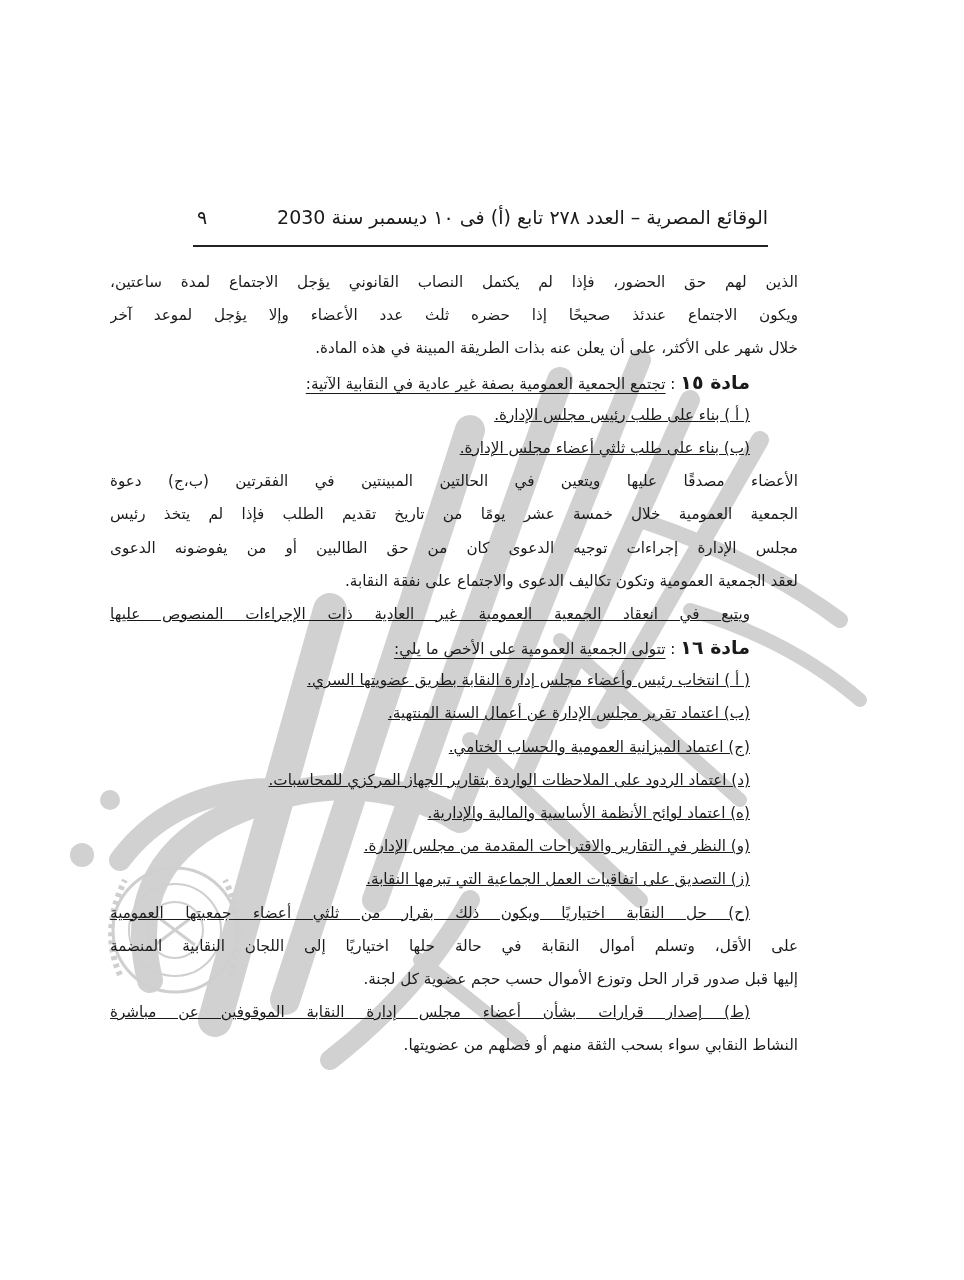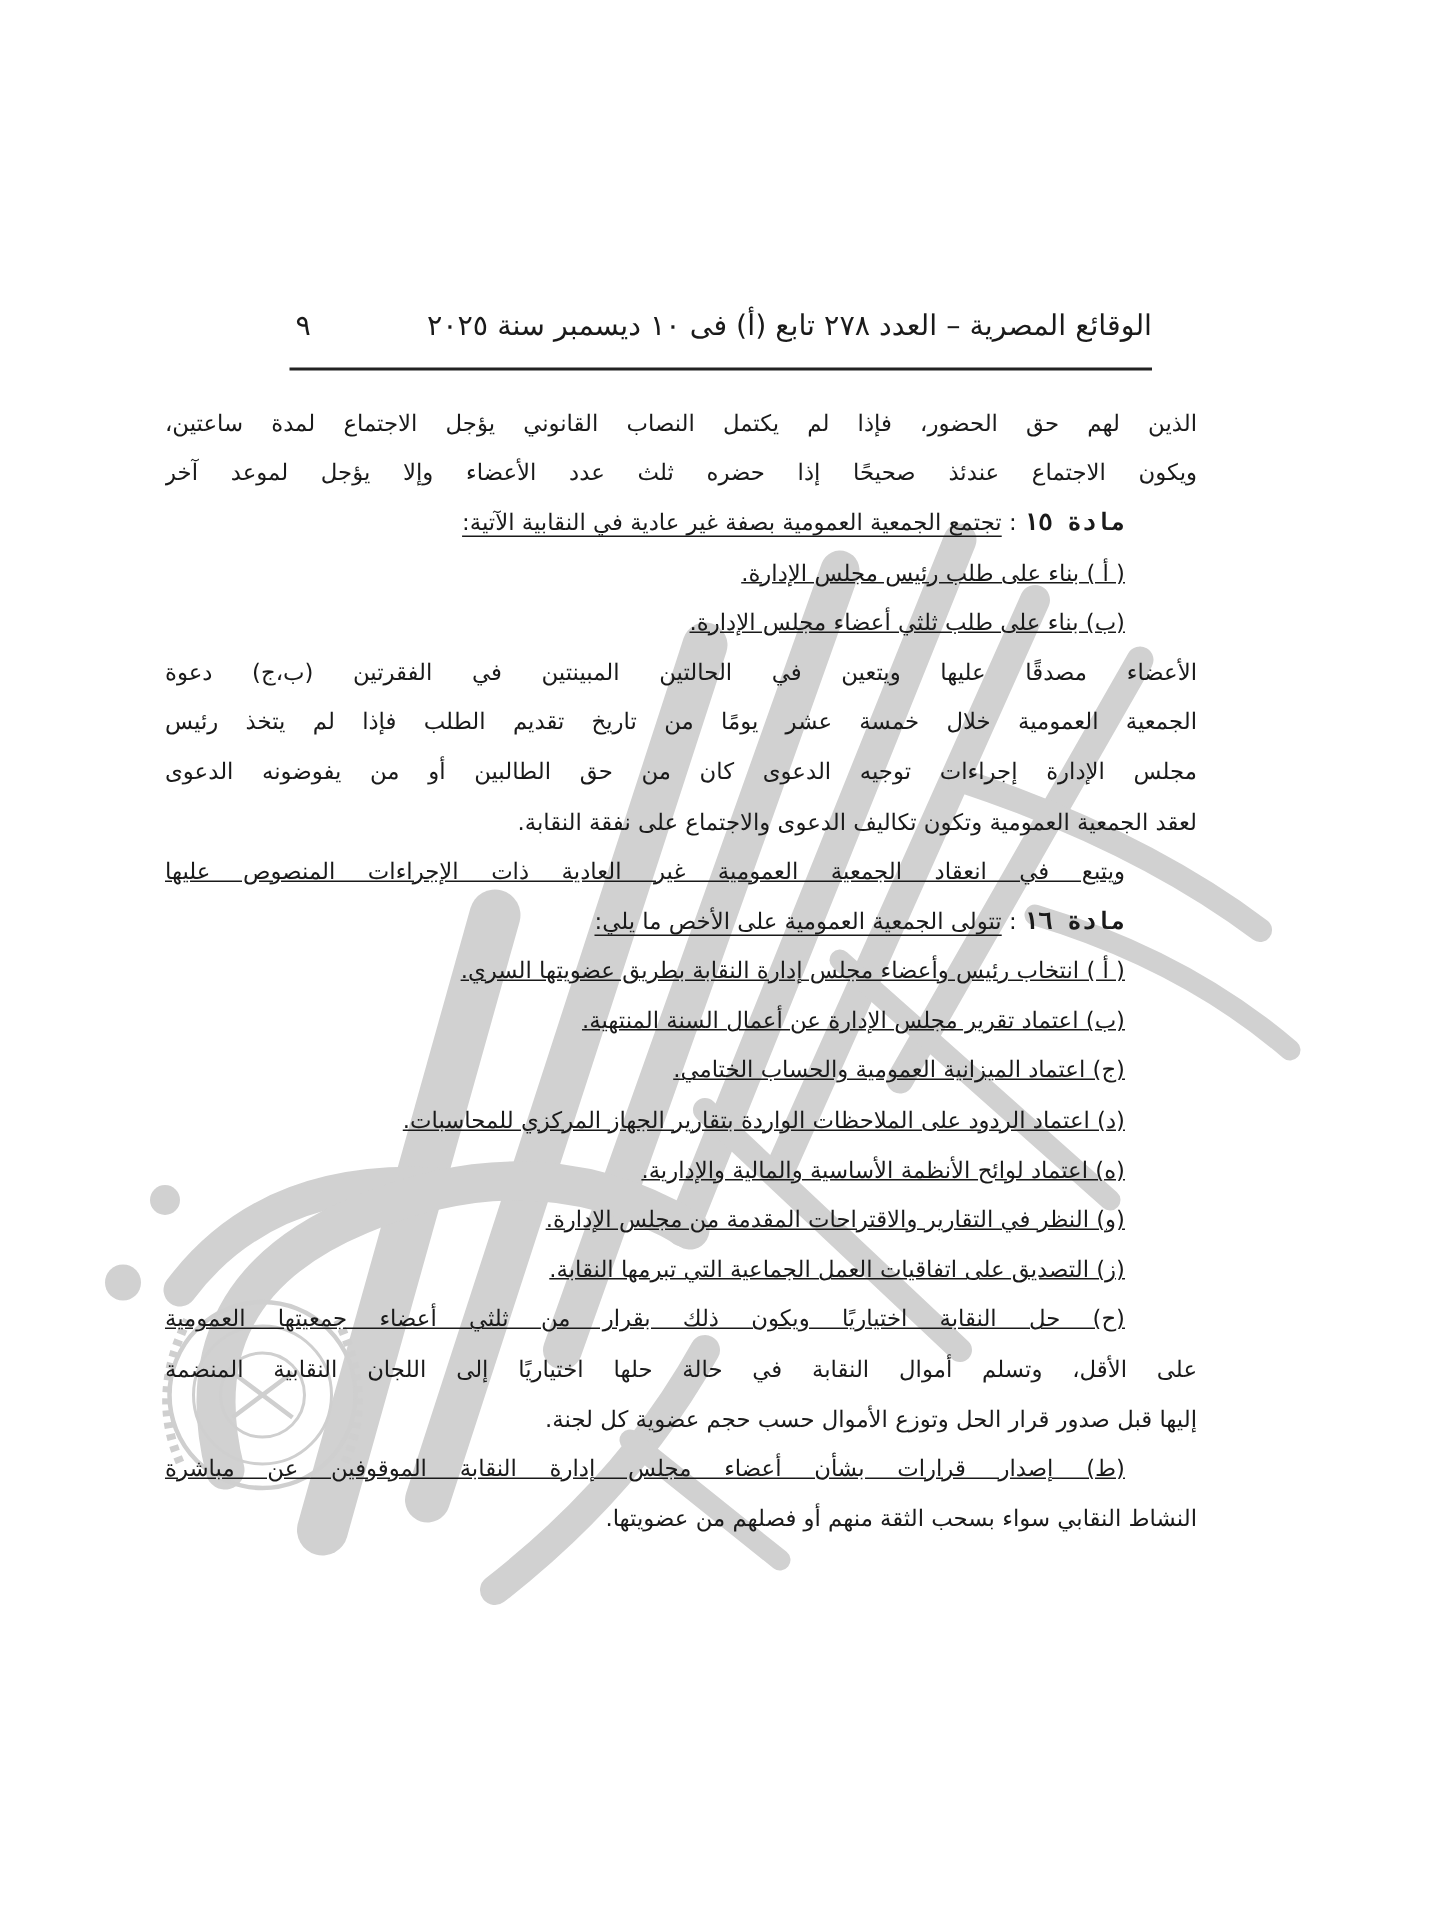--- a/index.html
+++ b/index.html
@@ -18,21 +18,21 @@
   .header .page-no { font-size:19px; padding-left:4px; }
   .rule { position:absolute; left:193px; width:575px; top:245px; height:2px; background:#222; z-index:2; }
   .body-text {
     position:absolute; left:110px; width:688px; top:266px; z-index:2;
     font-size:15.2px; line-height:33.2px; text-align:justify; text-align-last:right;
   }
   .line { display:block; white-space:nowrap; height:33.2px; overflow:visible; }
   .line.full { text-align:justify; text-align-last:justify; white-space:normal; height:33.2px; overflow:hidden; }
   .indent { padding-right:48px; }
   .item { padding-right:48px;text-decoration:underline; }
-  .art-label { font-weight:bold; font-size:16px;font-family:Liberation Mono, monospace; }
+  .art-label { font-weight:bold; font-size:19px; }
   .art-title { text-decoration:underline; text-underline-offset:4px; }
 </style>
 </head>
 <body>
 
 <div class="page">
 
   <svg class="watermark" viewBox="0 0 964 1280" xmlns="http://www.w3.org/2000/svg">
     <g fill="none" stroke="#c9c9c9" stroke-linecap="round" opacity="0.85">
 
@@ -58,30 +58,31 @@
       <circle cx="175" cy="930" r="62" stroke-width="3"></circle>
       <circle cx="175" cy="930" r="46" stroke-width="2"></circle>
       <circle cx="175" cy="930" r="28" stroke-width="2"></circle>
       <path d="M120 975 Q100 930 125 880" stroke-width="6" stroke-dasharray="4 4"></path>
       <path d="M230 975 Q250 930 225 880" stroke-width="6" stroke-dasharray="4 4"></path>
       <path d="M155 915 L195 945 M195 915 L155 945" stroke-width="3"></path>
     </g>
   </svg>
 
   <div class="header">
-    <span class="title">الوقائع المصرية – العدد ٢٧٨ تابع (أ) فى ١٠ ديسمبر سنة ٢٠٢٥</span>
+    <span class="title">الوقائع المصرية – العدد ٢٧٨ تابع (أ) فى ١٠ ديسمبر سنة 2030</span>
     <span class="page-no">٩</span>
   </div>
   <div class="rule"></div>
 
   <div class="body-text">
 
     <div>
       <span class="line full">الذين لهم حق الحضور، فإذا لم يكتمل النصاب القانوني يؤجل الاجتماع لمدة ساعتين،</span>
       <span class="line full">ويكون الاجتماع عندئذ صحيحًا إذا حضره ثلث عدد الأعضاء وإلا يؤجل لموعد آخر</span>
+      <span class="line">خلال شهر على الأكثر، على أن يعلن عنه بذات الطريقة المبينة في هذه المادة.</span>
     </div>
 
     <div>
       <span class="line indent"><b class="art-label">مادة ١٥</b><span> : </span><span class="art-title">تجتمع الجمعية العمومية بصفة غير عادية في النقابية الآتية:</span></span>
       <span class="line item">( أ ) بناء على طلب رئيس مجلس الإدارة.</span>
       <span class="line item">(ب) بناء على طلب ثلثي أعضاء مجلس الإدارة.</span>
       <span class="line full">الأعضاء مصدقًا عليها ويتعين في الحالتين المبينتين في الفقرتين (ب،ج) دعوة</span>
       <span class="line full">الجمعية العمومية خلال خمسة عشر يومًا من تاريخ تقديم الطلب فإذا لم يتخذ رئيس</span>
       <span class="line full">مجلس الإدارة إجراءات توجيه الدعوى كان من حق الطالبين أو من يفوضونه الدعوى</span>
       <span class="line">لعقد الجمعية العمومية وتكون تكاليف الدعوى والاجتماع على نفقة النقابة.</span>

